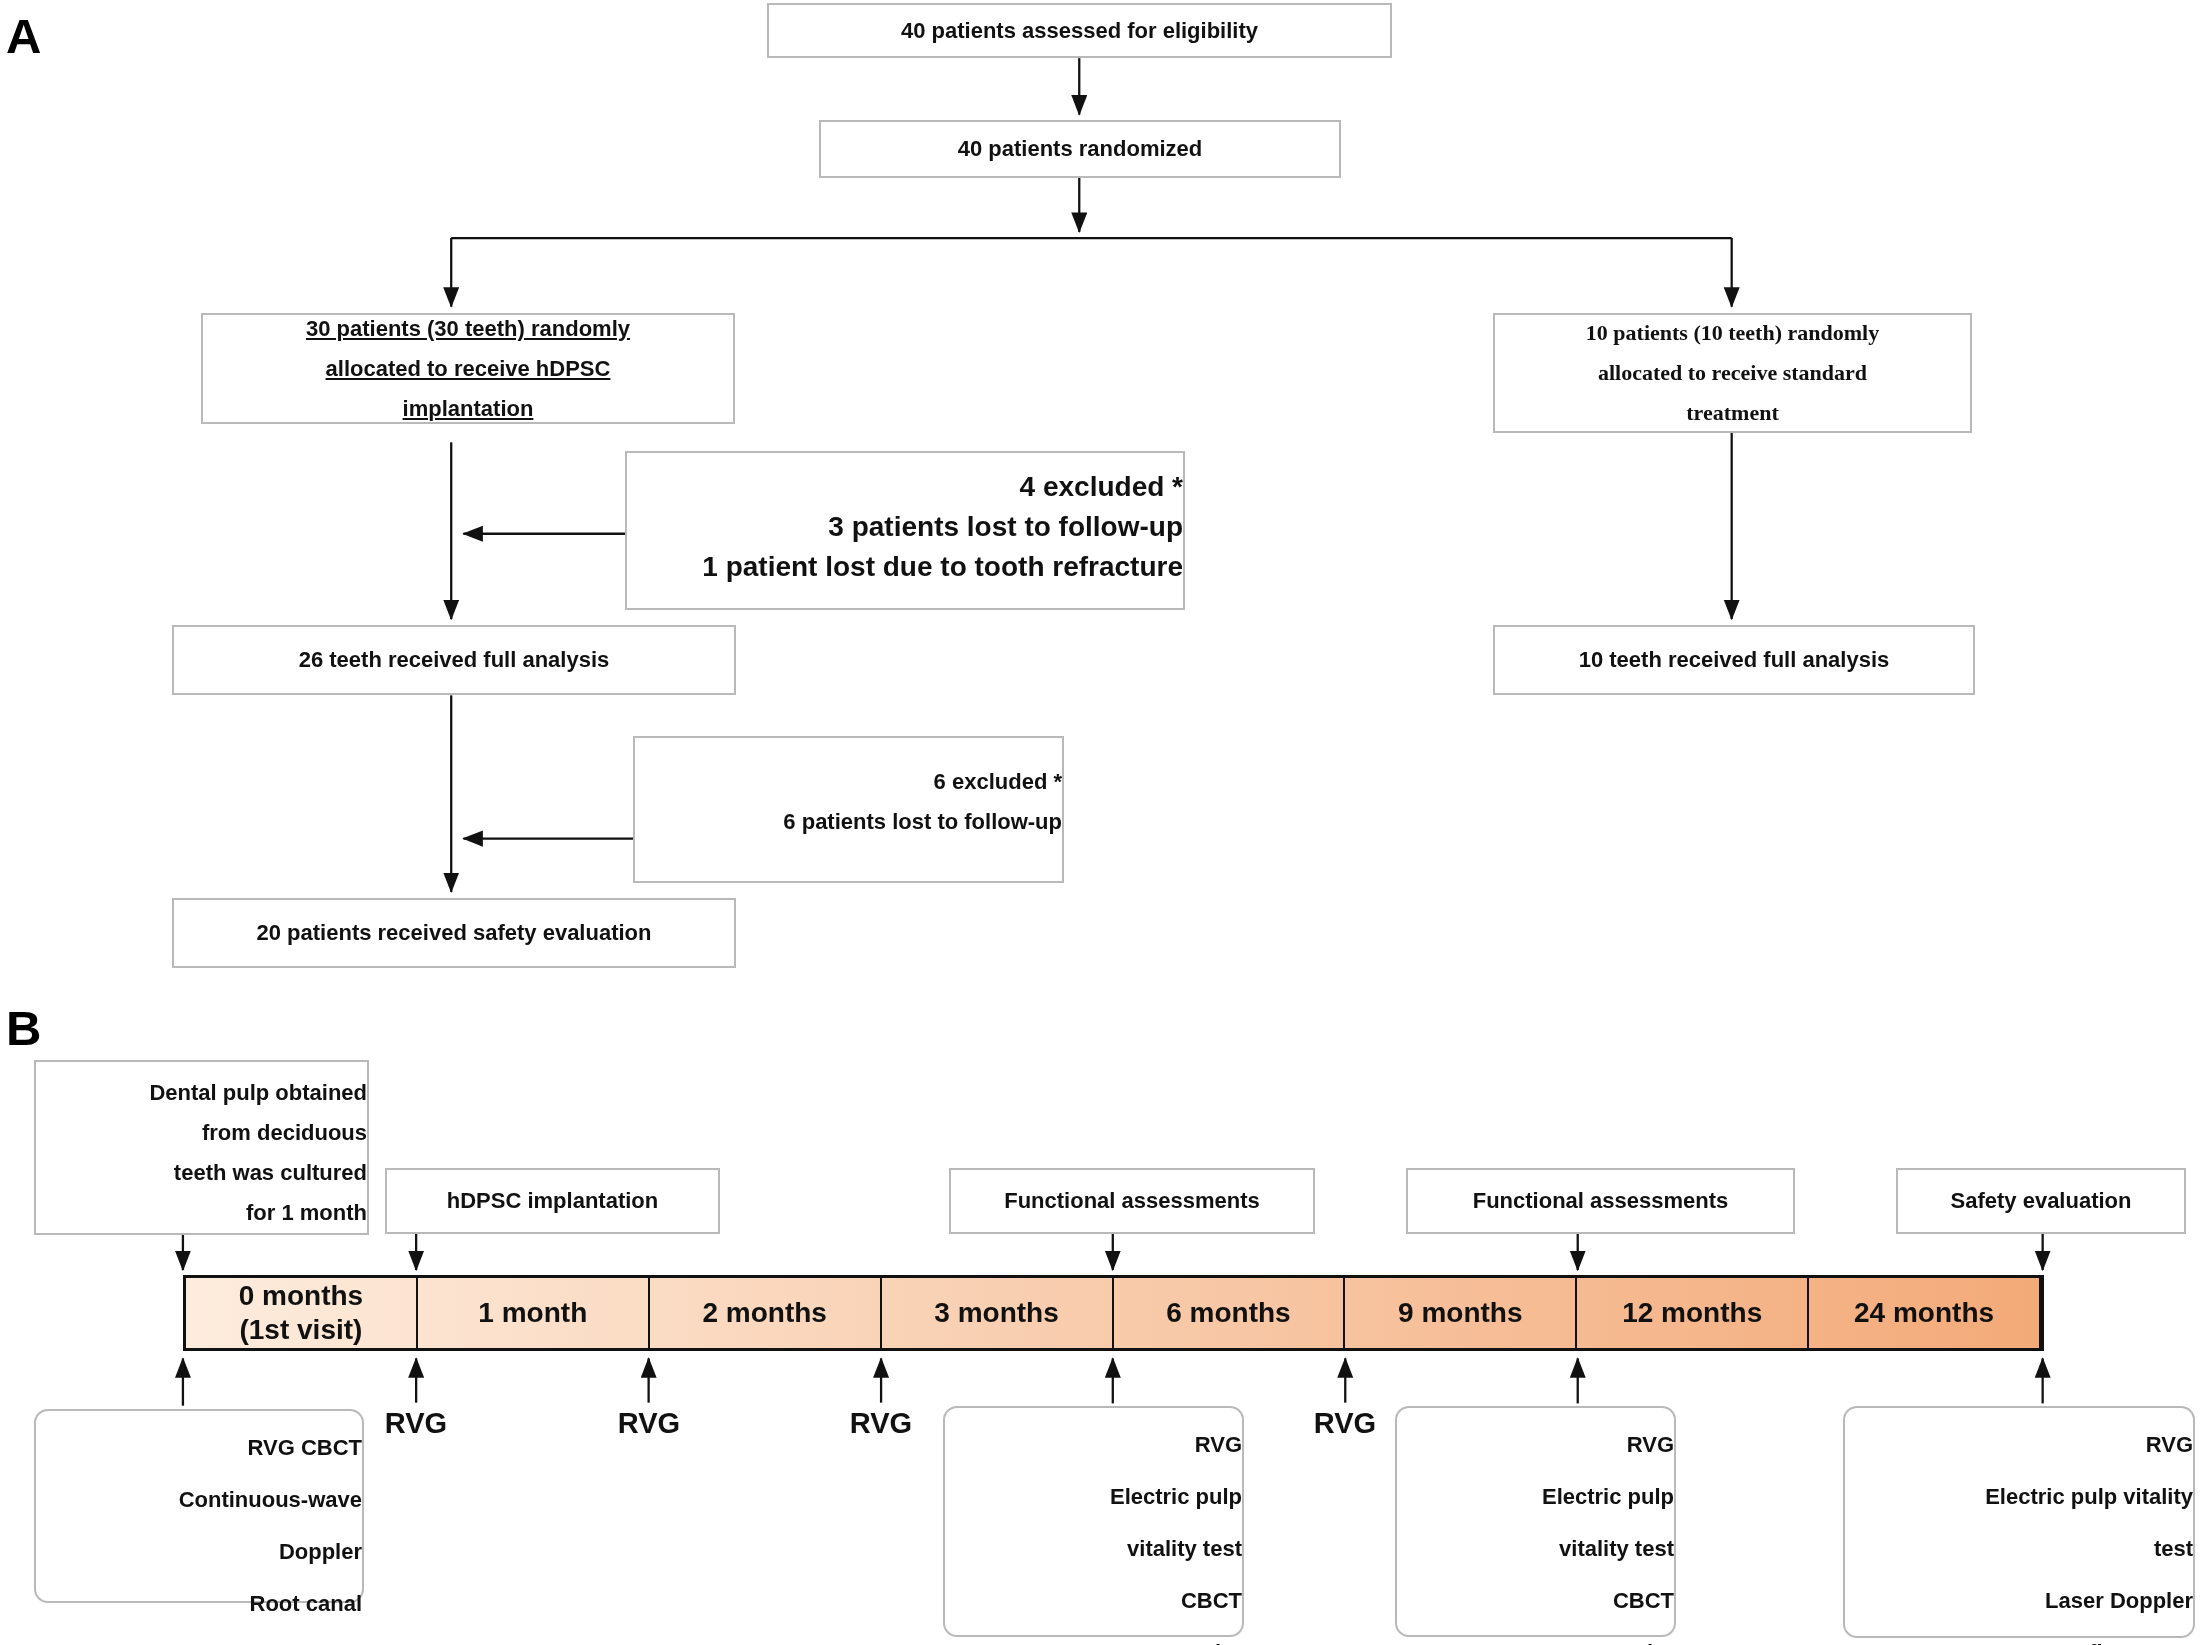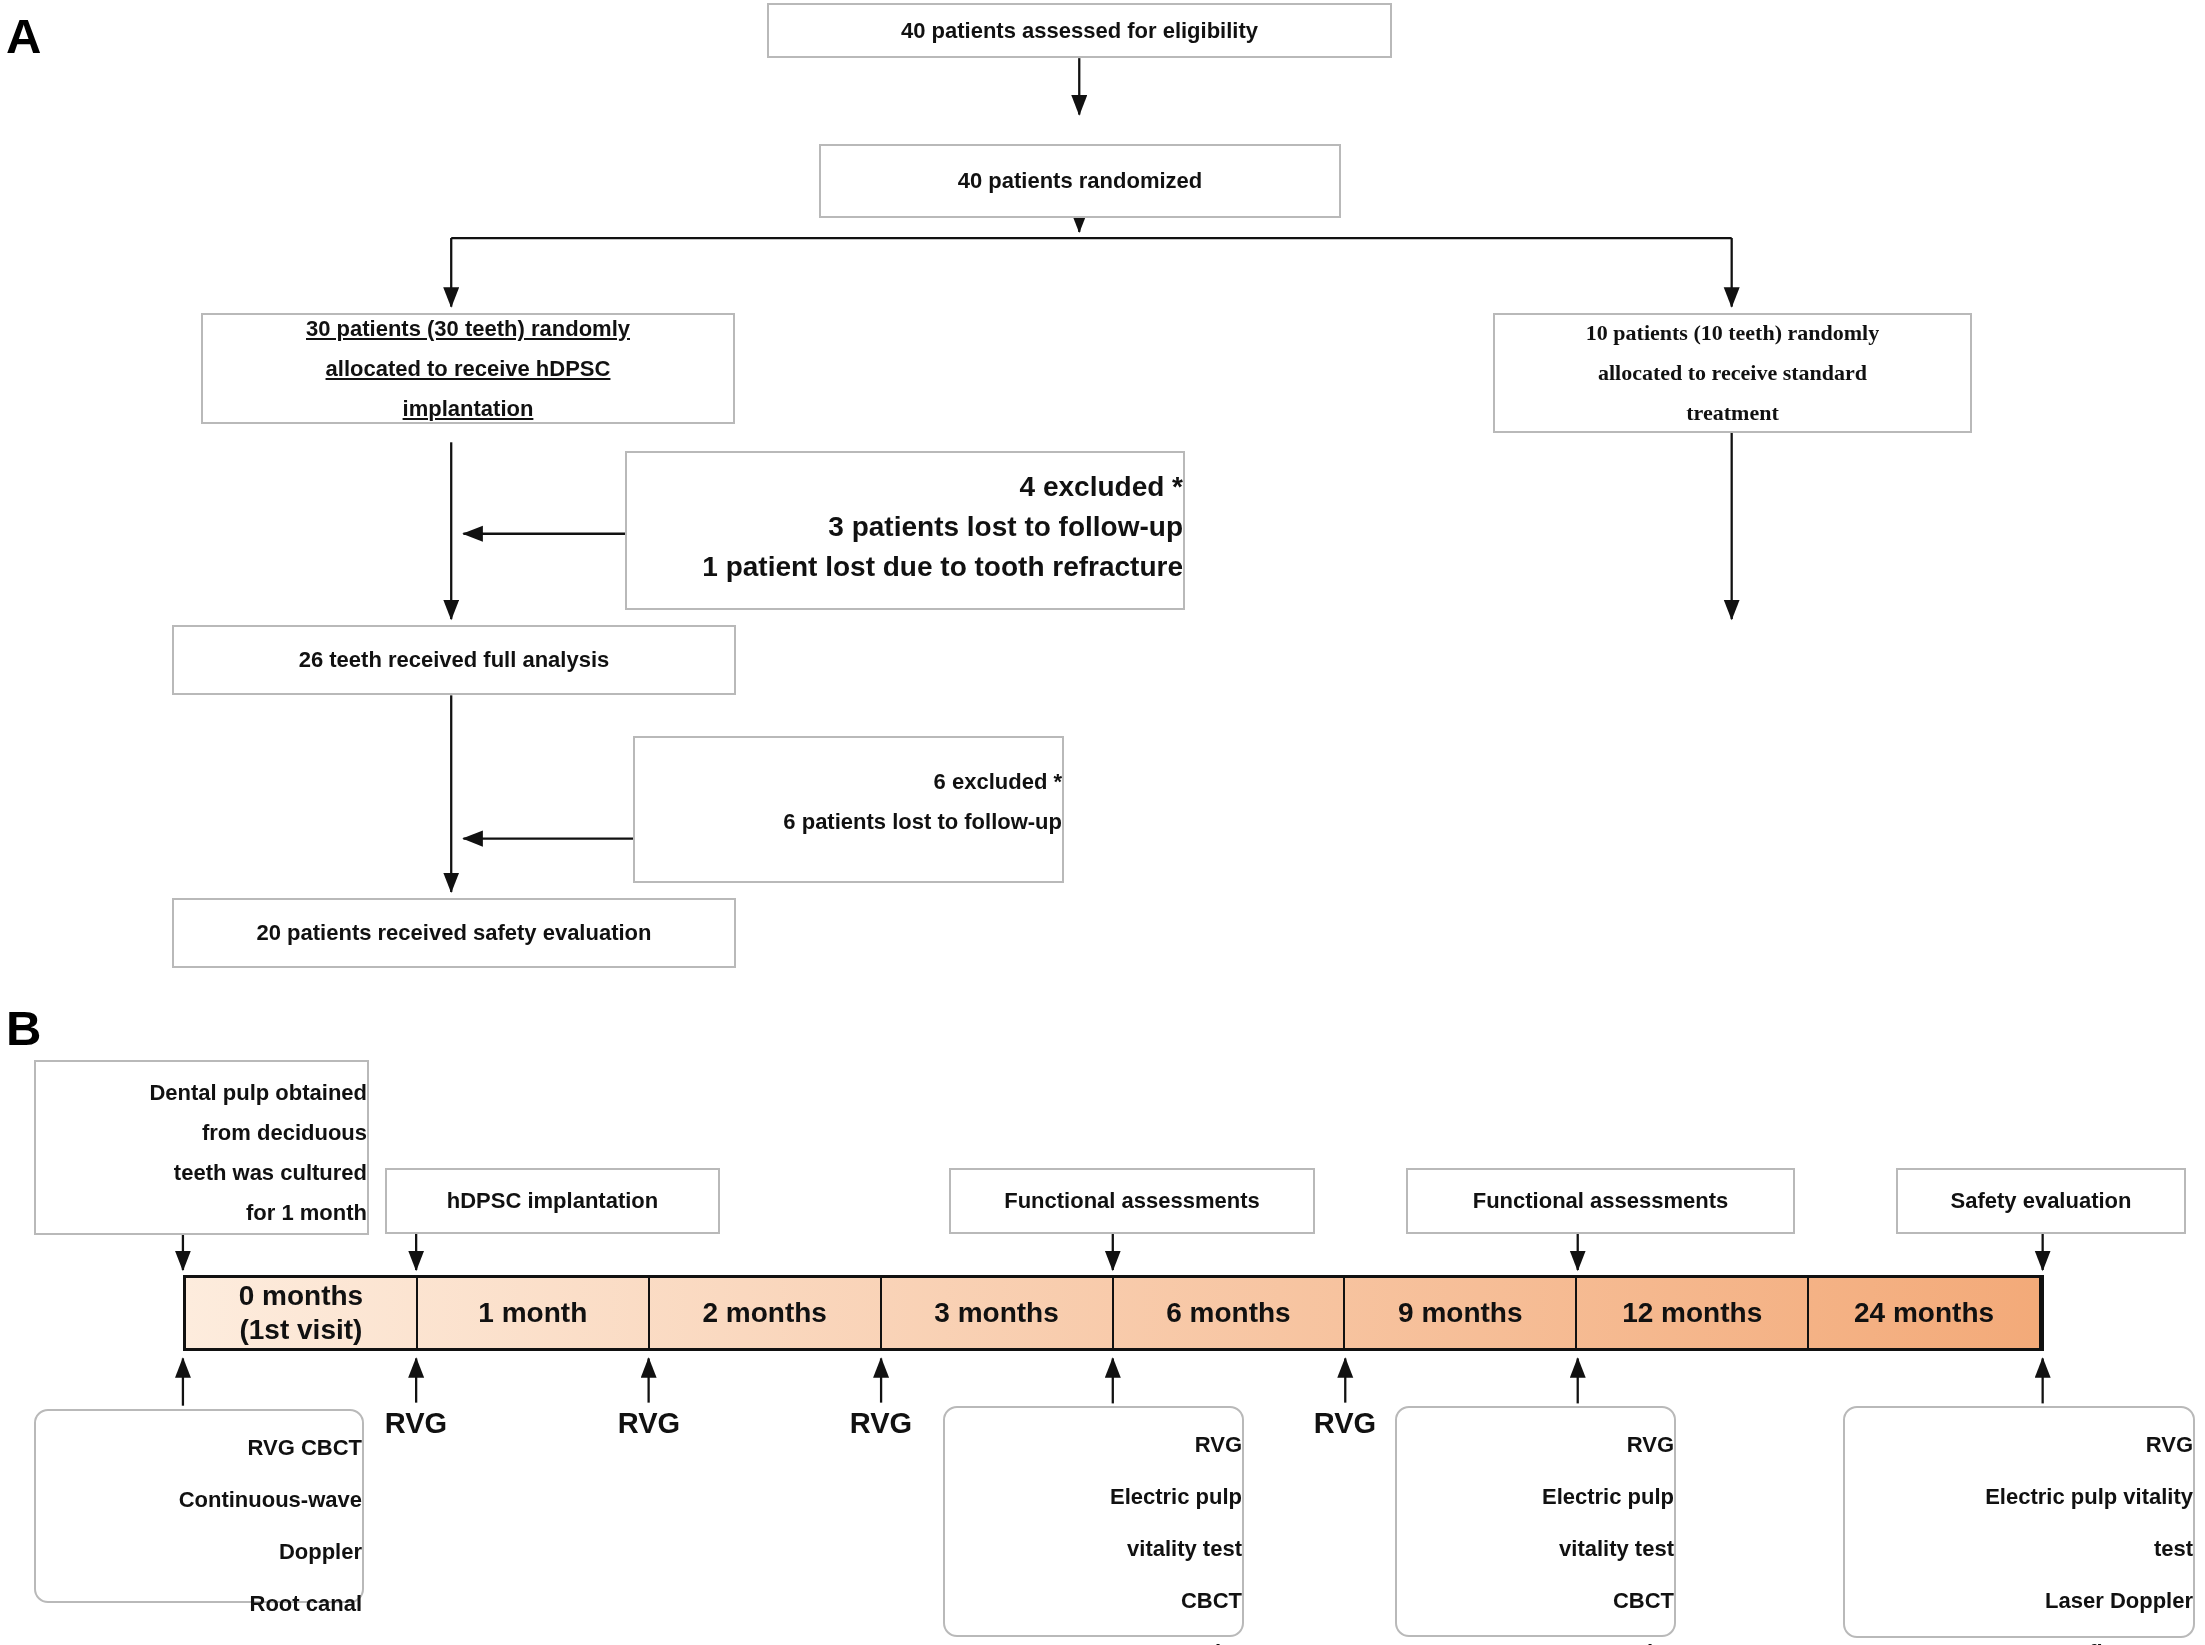--- a/index.html
+++ b/index.html
@@ -59,41 +59,42 @@
       <line x1="1765" y1="1840" x2="1765" y2="1782" marker-end="url(#ah)"></line>
       <line x1="2070" y1="1841" x2="2070" y2="1782" marker-end="url(#ah)"></line>
       <line x1="2680" y1="1841" x2="2680" y2="1782" marker-end="url(#ah)"></line>
     </g>
   </svg>
 
   <div class="panel-label" style="left:6.1px;top:7.6px;">A</div>
 
   <div class="box center" style="left:767px;top:3px;width:625px;height:55px;">40 patients assessed for eligibility</div>
 
-  <div class="box center" style="left:819px;top:120px;width:522px;height:74px;margin-top:24px;">40 patients randomized</div>
+  <div class="box center" style="left:819px;top:120px;width:522px;height:58px;">40 patients randomized</div>
 
   <div class="box center" style="left:201px;top:313px;width:534px;height:111px;text-decoration:underline;">30 patients (30 teeth) randomly
 allocated to receive hDPSC
 implantation</div>
 
   <div class="box center" style="left:1493px;top:313px;width:479px;height:120px;font-family:Liberation Serif, serif;">10 patients (10 teeth) randomly
 allocated to receive standard
 treatment</div>
 
   <div class="box left" style="left:625px;top:451px;width:560px;height:159px;padding:13.7px 0 0 23px;font-size:28px;">4 excluded *
 3 patients lost to follow-up
 1 patient lost due to tooth refracture</div>
 
   <div class="box center" style="left:172px;top:625px;width:564px;height:70px;">26 teeth received full analysis</div>
 
   <div class="box left" style="left:633px;top:736px;width:431px;height:147px;padding:24px 0 0 23px;">6 excluded *
 6 patients  lost to follow-up</div>
 
   <div class="box center" style="left:172px;top:898px;width:564px;height:70px;">20 patients received  safety evaluation</div>
 
+  <div class="box center" style="left:1493px;top:625px;width:482px;height:70px;">10 teeth received full analysis</div>
 
   <div class="panel-label" style="left:6.1px;top:1000px;">B</div>
 
   <div class="box left" style="left:34px;top:1060px;width:335px;height:175px;padding:10.7px 0 0 20px;">Dental pulp obtained
 from deciduous
 teeth was cultured
 for 1 month</div>
 
   <div class="box center" style="left:385px;top:1168px;width:335px;height:66px;">hDPSC implantation</div>
 

